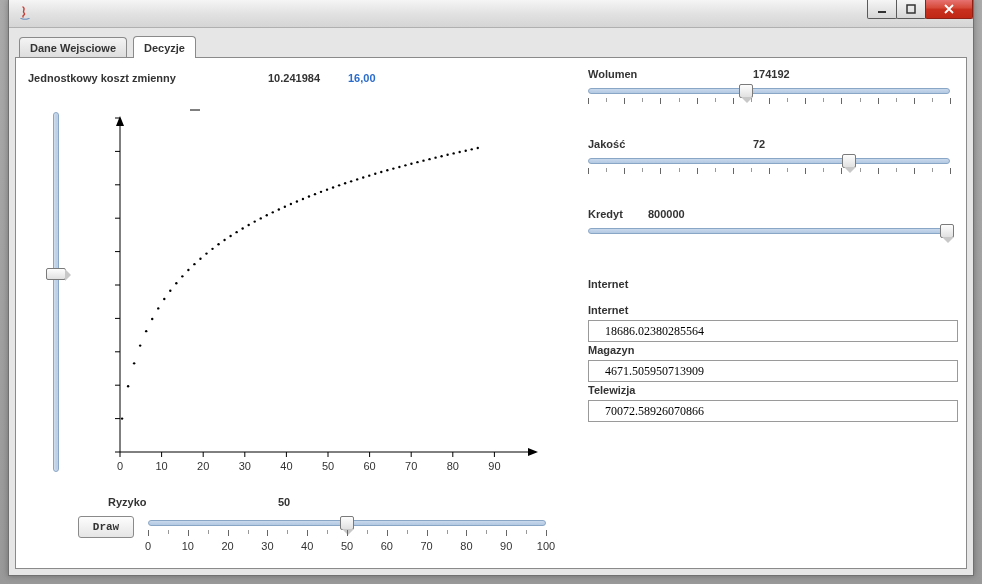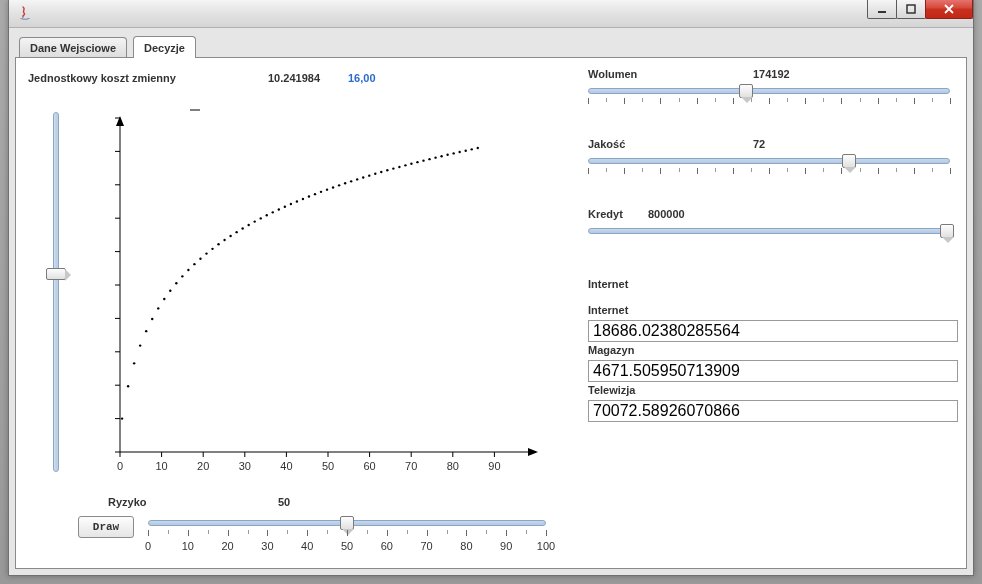--- a/index.html
+++ b/index.html
@@ -175,21 +175,21 @@
   .rc-slider .hslider-thumb { top: -2px; }
   .rc-slider .hslider-ticks { top: 12px; }
   .credit-slider .hslider-thumb {
     left: auto; right: -4px; transform:none;
   }
   .section-title { font-weight:bold; margin: 6px 0 14px 0; color:#333; }
   .field-group { margin-bottom: 2px; }
   .field-label { font-weight: bold; margin-bottom: 4px; }
   .textfield {
     width: 370px; height: 22px; border:1px solid #9a9a9a;
-    padding: 2px 4px; font-family: Liberation Sans, sans-serif; font-size: 16px;
+    padding: 2px 16px; font-family: Liberation Serif, serif; font-size: 12px;
     background:#fff; color:#000;
   }
   .bottom-row {
     position: absolute; left:0; right:0; bottom: 0px; height: 26px;
     display:flex; align-items:center;
   }
   .bottom-row .bl { font-weight:bold; width: 155px;}
   .bottom-row .bv { font-weight:bold; }
   .bottom-row .spacer{ flex:1;}
 </style>

